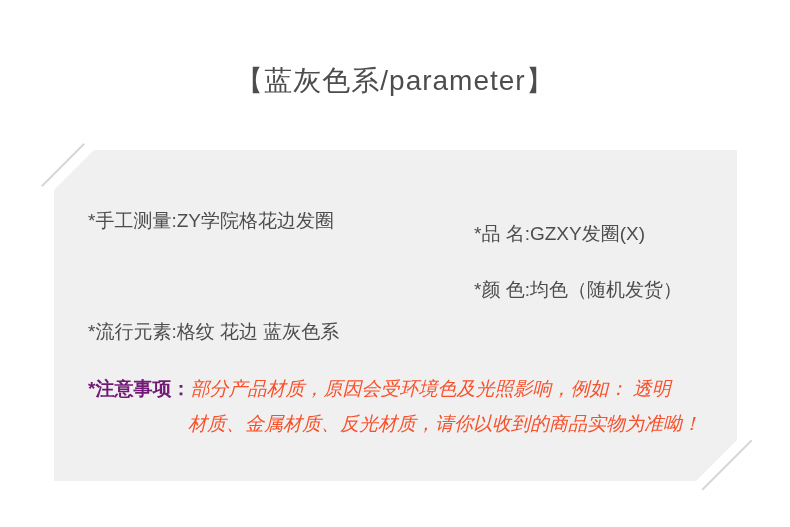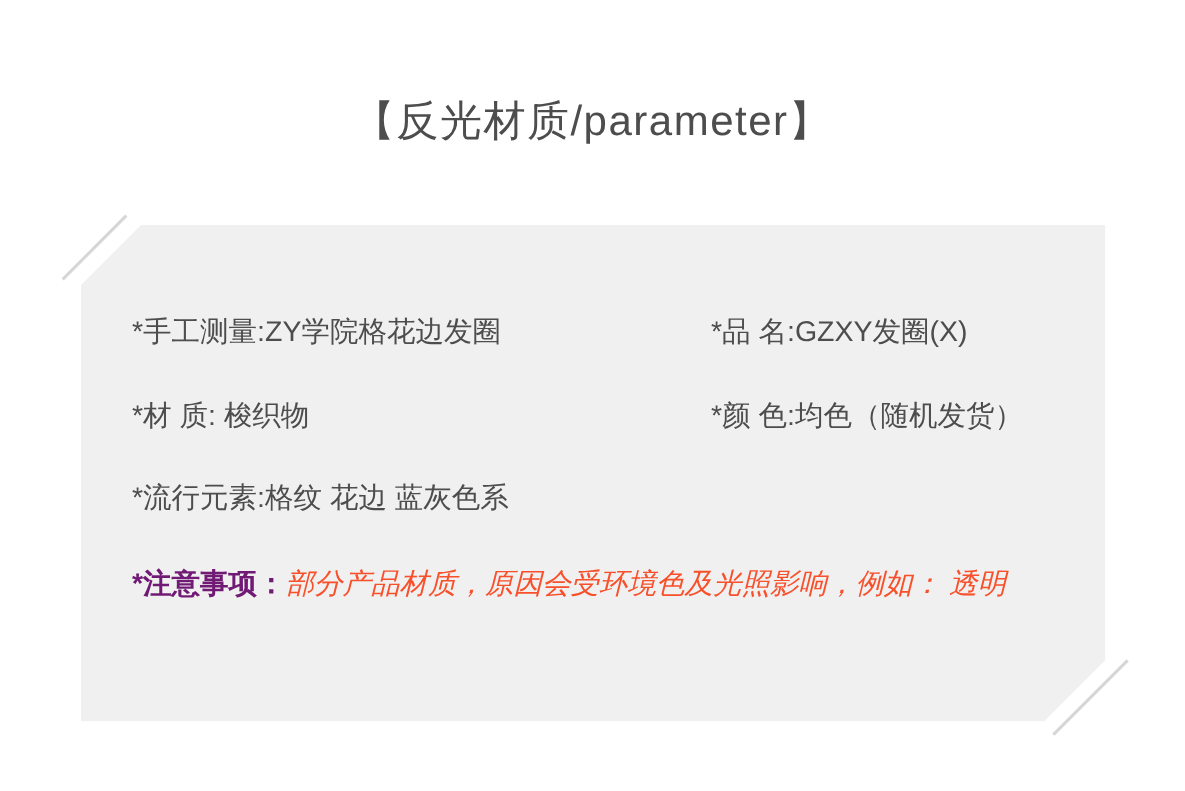--- a/index.html
+++ b/index.html
@@ -53,21 +53,21 @@
     top: 464px;
     width: 70px;
   }
   .row {
     position: absolute;
     font-size: 19px;
     color: #4d4d4d;
     white-space: nowrap;
   }
   .col-left  { left: 88px; }
-  .col-right { left: 474px; }
+  .col-right { left: 474px; margin-top: 13px; }
   .r1 { top: 208px; }
   .r2 { top: 264px; }
   .r3 { top: 319px; }
   .notice-row { top: 376px; left: 88px; }
   .notice-label {
     font-weight: 700;
     color: #701a75;
   }
   .warning-text {
     color: #f8502b;
@@ -85,37 +85,37 @@
     color: #9c9c9c;
     letter-spacing: 1px;
     white-space: nowrap;
   }
 </style>
 </head>
 <body>
 
 <div class="page">
 
-  <h1 class="title">【反光材质/parameter】</h1>
+  <h1 class="title">【蓝灰色系/parameter】</h1>
 
   <div class="param-box"></div>
 
   <div class="deco-line tl"></div>
   <div class="deco-line br"></div>
 
   <div class="row col-left r1">*手工测量:ZY学院格花边发圈</div>
 
   <div class="row col-right r1">*品 名:GZXY发圈(X)</div>
 
-  <div class="row col-left r2">*材 质: 梭织物</div>
 
   <div class="row col-right r2">*颜 色:均色（随机发货）</div>
 
   <div class="row col-left r3">*流行元素:格纹 花边 蓝灰色系</div>
 
 
   <div class="row notice-row">
     <span class="notice-label">*注意事项：</span><span class="warning-text">部分产品材质，原因会受环境色及光照影响，例如： 透明</span>
   </div>
 
+  <div class="row notice-line2 warning-text">材质、金属材质、反光材质，请你以收到的商品实物为准呦！</div>
 
 
 </div>
 
 </body></html>

